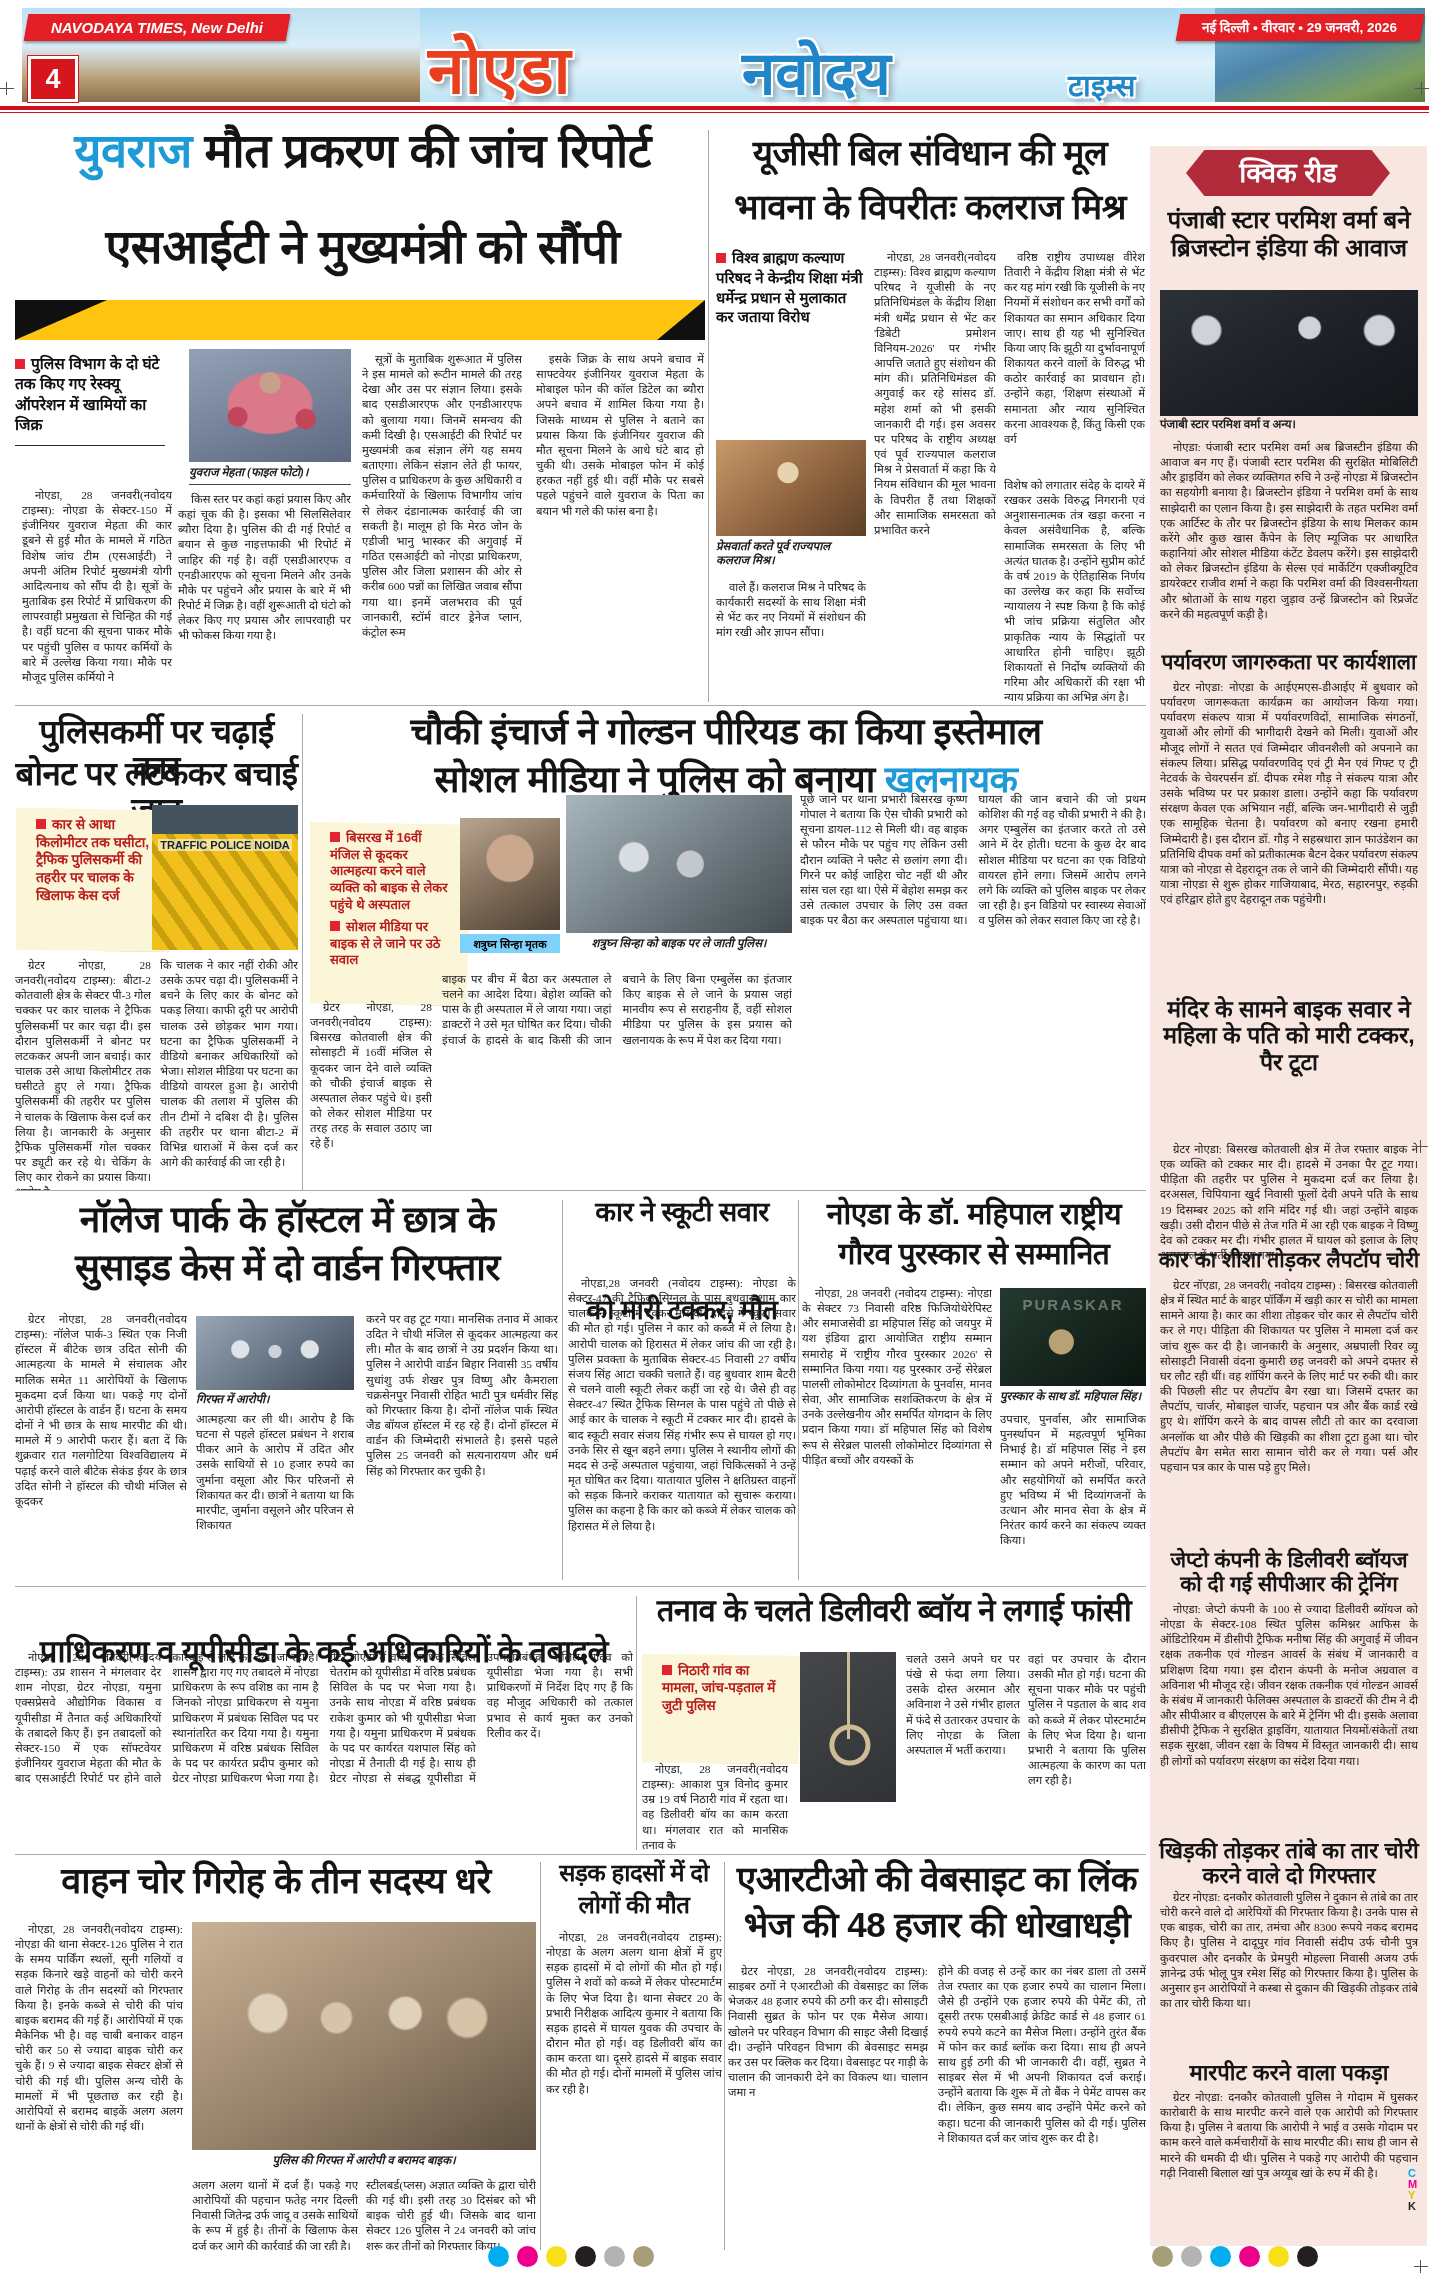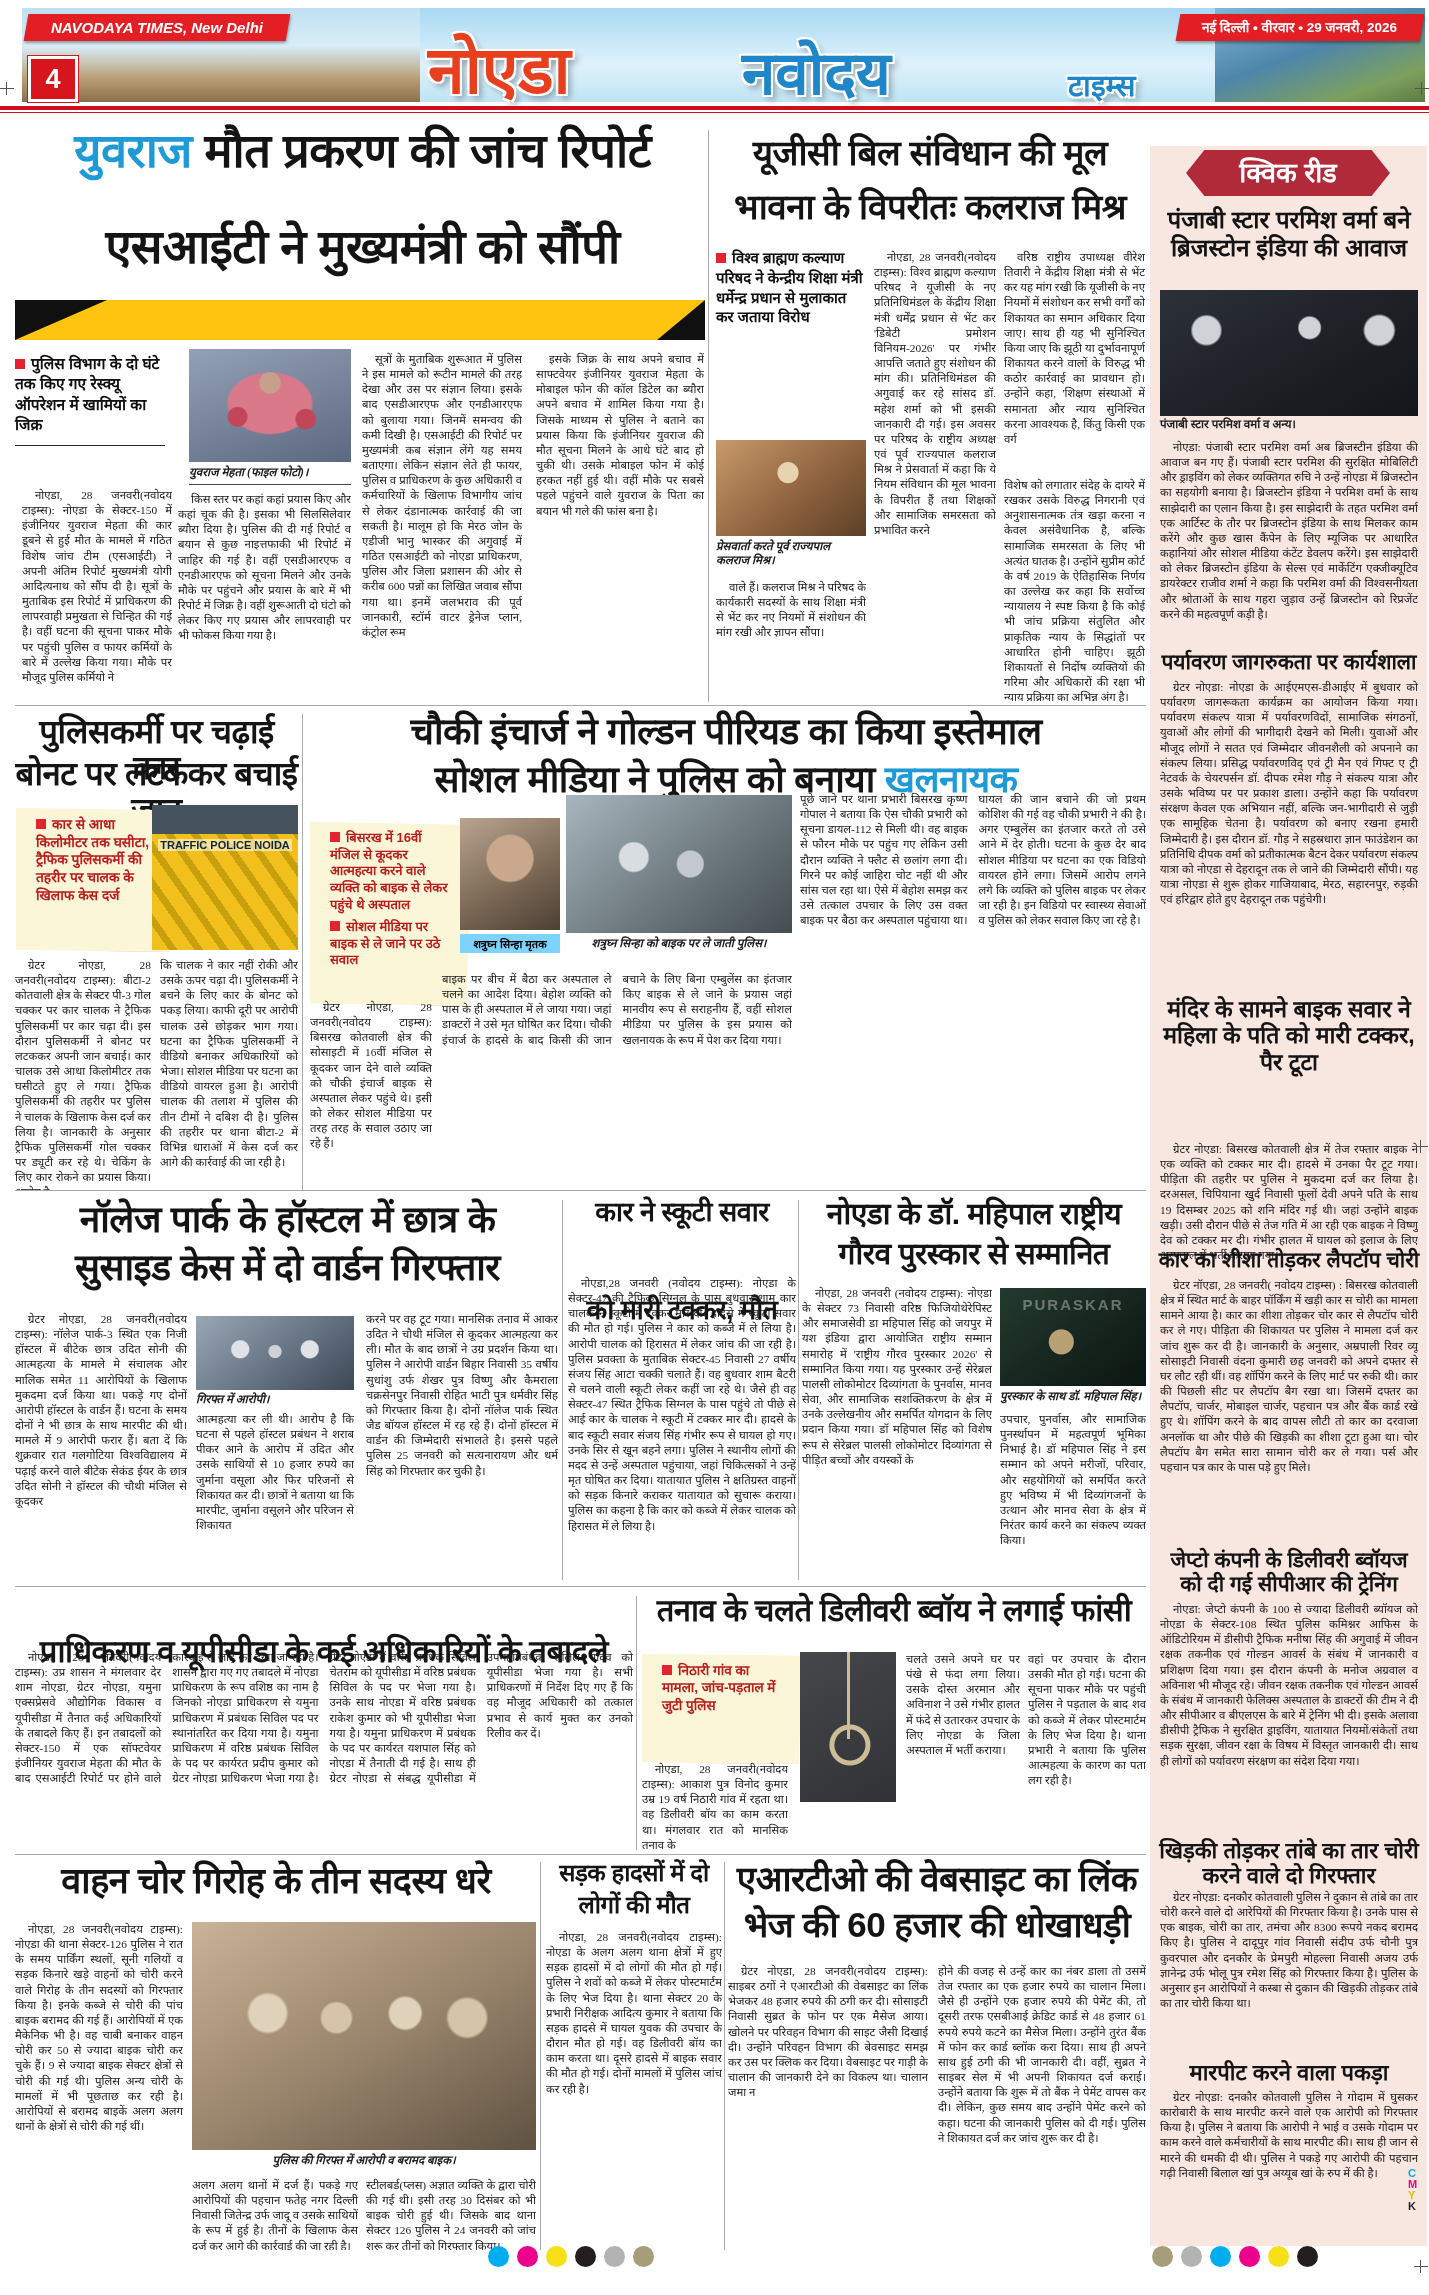--- a/index.html
+++ b/index.html
@@ -219,21 +219,21 @@
   <h2 class="hl abs" style="left:545px;top:1860px;width:178px;font-size:24px;">सड़क हादसों में दो</h2>
   <h2 class="hl abs" style="left:545px;top:1892px;width:178px;font-size:24px;">लोगों की मौत</h2>
   <div class="abs bd" style="left:546px;top:1930px;width:176px;height:320px;">
       <p>नोएडा, 28 जनवरी(नवोदय टाइम्स): नोएडा के अलग अलग थाना क्षेत्रों में हुए सड़क हादसों में दो लोगों की मौत हो गई। पुलिस ने शवों को कब्जे में लेकर पोस्टमार्टम के लिए भेज दिया है। थाना सेक्टर 20 के प्रभारी निरीक्षक आदित्य कुमार ने बताया कि सड़क हादसे में घायल युवक की उपचार के दौरान मौत हो गई। वह डिलीवरी बॉय का काम करता था। दूसरे हादसे में बाइक सवार की मौत हो गई। दोनों मामलों में पुलिस जांच कर रही है।</p>
     </div>
 </section>
 <div class="abs rule" style="left:724px;top:1862px;width:1px;height:388px;"></div>
 
 <section>
   <h2 class="hl abs" style="left:728px;top:1860px;width:418px;font-size:35px;">एआरटीओ की वेबसाइट का लिंक</h2>
-  <h2 class="hl abs" style="left:728px;top:1906px;width:418px;font-size:35px;">भेज की 60 हजार की धोखाधड़ी</h2>
+  <h2 class="hl abs" style="left:728px;top:1906px;width:418px;font-size:35px;">भेज की 48 हजार की धोखाधड़ी</h2>
   <div class="abs bd" style="left:728px;top:1964px;width:200px;height:286px;">
       <p>ग्रेटर नोएडा, 28 जनवरी(नवोदय टाइम्स): साइबर ठगों ने एआरटीओ की वेबसाइट का लिंक भेजकर 48 हजार रुपये की ठगी कर दी। सोसाइटी निवासी सुब्रत के फोन पर एक मैसेज आया। खोलने पर परिवहन विभाग की साइट जैसी दिखाई दी। उन्होंने परिवहन विभाग की बेवसाइट समझ कर उस पर क्लिक कर दिया। वेबसाइट पर गाड़ी के चालान की जानकारी देने का विकल्प था। चालान जमा न</p>
     </div>
   <div class="abs bd" style="left:938px;top:1964px;width:208px;height:286px;">
       <p style="text-indent:0;">होने की वजह से उन्हें कार का नंबर डाला तो उसमें तेज रफ्तार का एक हजार रुपये का चालान मिला। जैसे ही उन्होंने एक हजार रुपये की पेमेंट की, तो दूसरी तरफ एसबीआई क्रेडिट कार्ड से 48 हजार 61 रुपये रुपये कटने का मैसेज मिला। उन्होंने तुरंत बैंक में फोन कर कार्ड ब्लॉक करा दिया। साथ ही अपने साथ हुई ठगी की भी जानकारी दी। वहीं, सुब्रत ने साइबर सेल में भी अपनी शिकायत दर्ज कराई। उन्होंने बताया कि शुरू में तो बैंक ने पेमेंट वापस कर दी। लेकिन, कुछ समय बाद उन्होंने पेमेंट करने को कहा। घटना की जानकारी पुलिस को दी गई। पुलिस ने शिकायत दर्ज कर जांच शुरू कर दी है।</p>
     </div>
 </section>
 
 <aside class="abs qrbg" style="left:1150px;top:146px;width:277px;height:2100px;"></aside>
 <div class="abs qrbanner" style="left:1186px;top:150px;width:204px;height:46px;">क्विक रीड</div>

